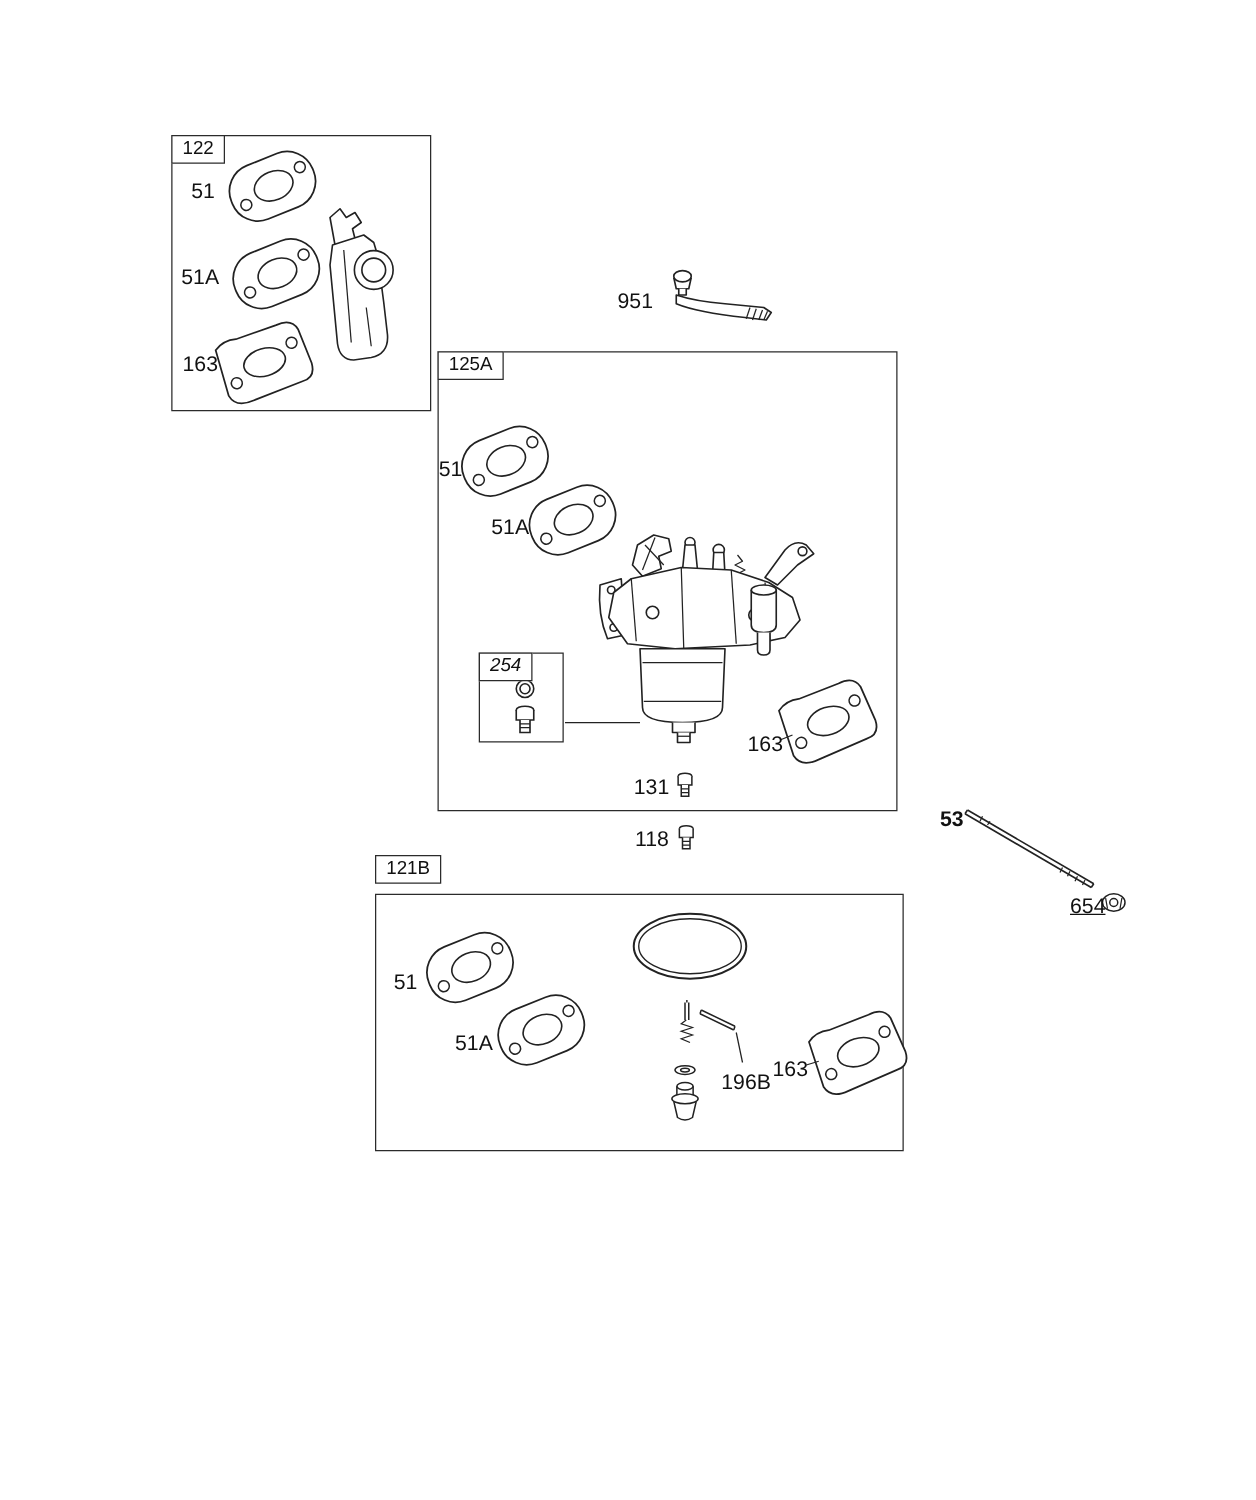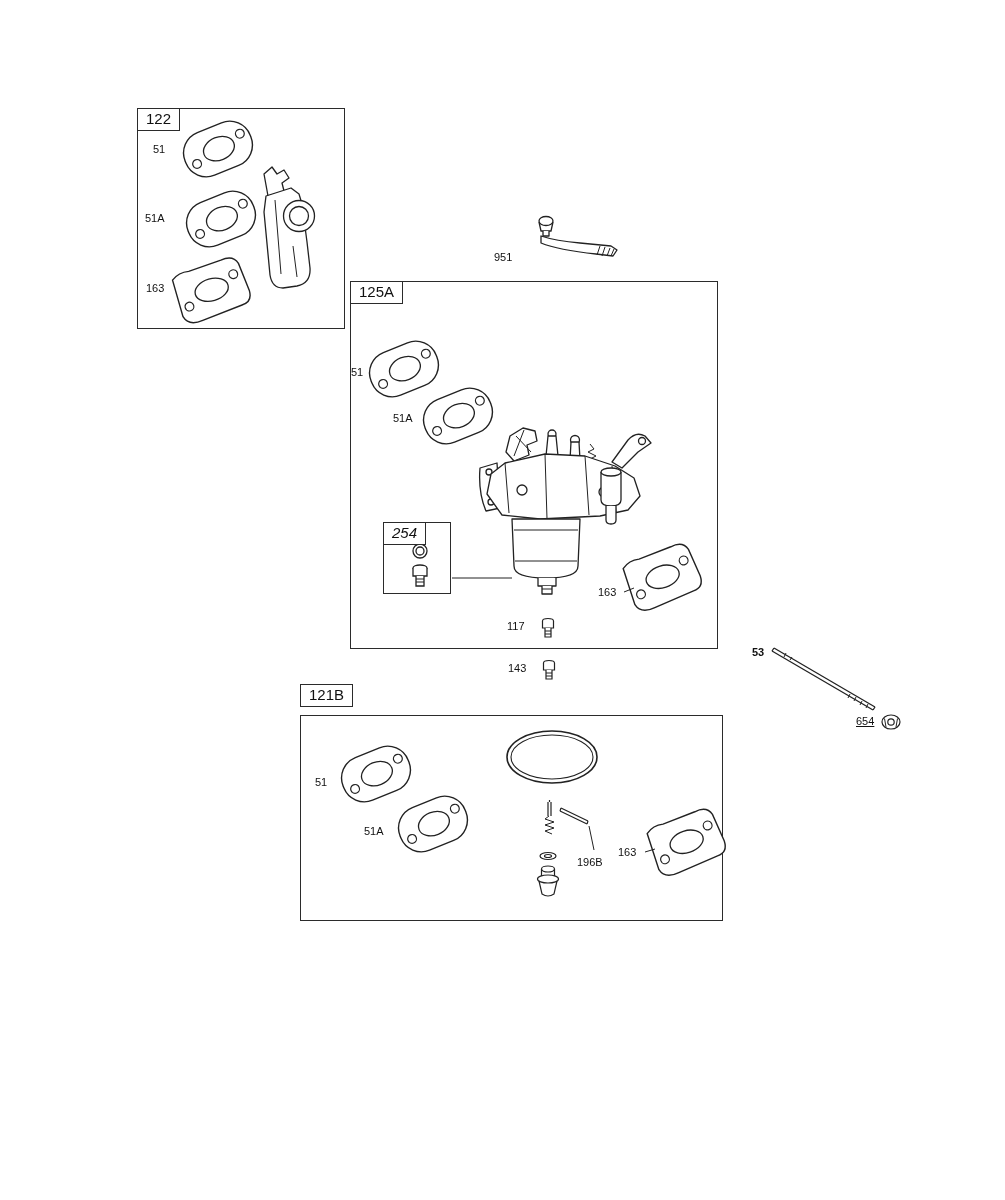--- a/index.html
+++ b/index.html
@@ -7,21 +7,21 @@
   .page {
     position:relative; width:1005px; height:1200px; background:#ffffff;
     font-family:"Liberation Sans", sans-serif; overflow:hidden;
   }
   .pbox { position:absolute; border:1.5px solid #2b2b2b; background:transparent; }
   .boxlabel {
     position:absolute; border:1.5px solid #2b2b2b; background:#ffffff;
     padding:1px 8px 2px 8px; font-size:15px; line-height:18px; color:#111;
     z-index:5;
   }
-  .lbl { position:absolute; font-size:11px; color:#111; z-index:5; white-space:nowrap; }
+  .lbl { position:absolute; font-size:17px; color:#111; z-index:5; white-space:nowrap; }
   svg.art { position:absolute; left:0; top:0; z-index:2; }
 </style>
 </head>
 <body>
 
 <div class="page">
 
   <div class="pbox" style="left:137px; top:108px; width:208px; height:221px;"></div>
   <div class="pbox" style="left:350px; top:281px; width:368px; height:368px;"></div>
   <div class="pbox" style="left:383px; top:522px; width:68px; height:72px;"></div>
@@ -173,26 +173,26 @@
   </svg>
 
   <div class="boxlabel" style="left:137px; top:108px;">122</div>
   <div class="boxlabel" style="left:350px; top:281px;">125A</div>
   <div class="boxlabel" style="left:383px; top:522px;font-style:italic;">254</div>
   <div class="boxlabel" style="left:300px; top:684px;">121B</div>
 
   <div class="lbl" style="left:153px; top:143px;">51</div>
   <div class="lbl" style="left:145px; top:212px;">51A</div>
   <div class="lbl" style="left:146px; top:282px;">163</div>
-  <div class="lbl" style="left:494px; top:231px;margin-top:20px;">951</div>
+  <div class="lbl" style="left:494px; top:231px;">951</div>
   <div class="lbl" style="left:351px; top:366px;">51</div>
   <div class="lbl" style="left:393px; top:412px;">51A</div>
   <div class="lbl" style="left:598px; top:586px;">163</div>
-  <div class="lbl" style="left:507px; top:620px;">117</div>
-  <div class="lbl" style="left:508px; top:662px;">143</div>
+  <div class="lbl" style="left:507px; top:620px;">131</div>
+  <div class="lbl" style="left:508px; top:662px;">118</div>
   <div class="lbl" style="left:752px; top:646px;font-weight:bold;">53</div>
   <div class="lbl" style="left:856px; top:715px;text-decoration:underline;">654</div>
   <div class="lbl" style="left:315px; top:776px;">51</div>
   <div class="lbl" style="left:364px; top:825px;">51A</div>
   <div class="lbl" style="left:577px; top:856px;">196B</div>
   <div class="lbl" style="left:618px; top:846px;">163</div>
 
 </div>
 
 </body></html>

